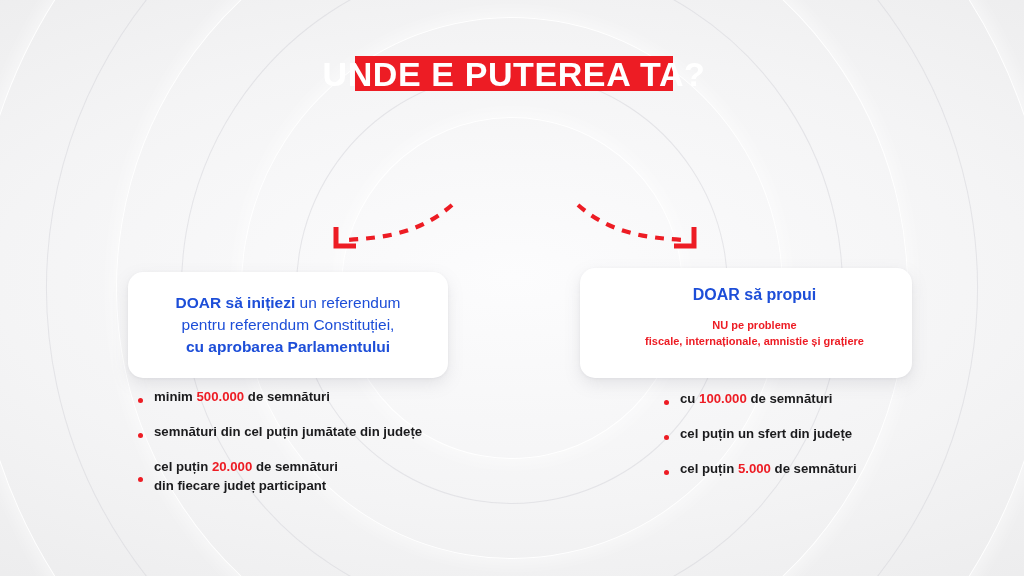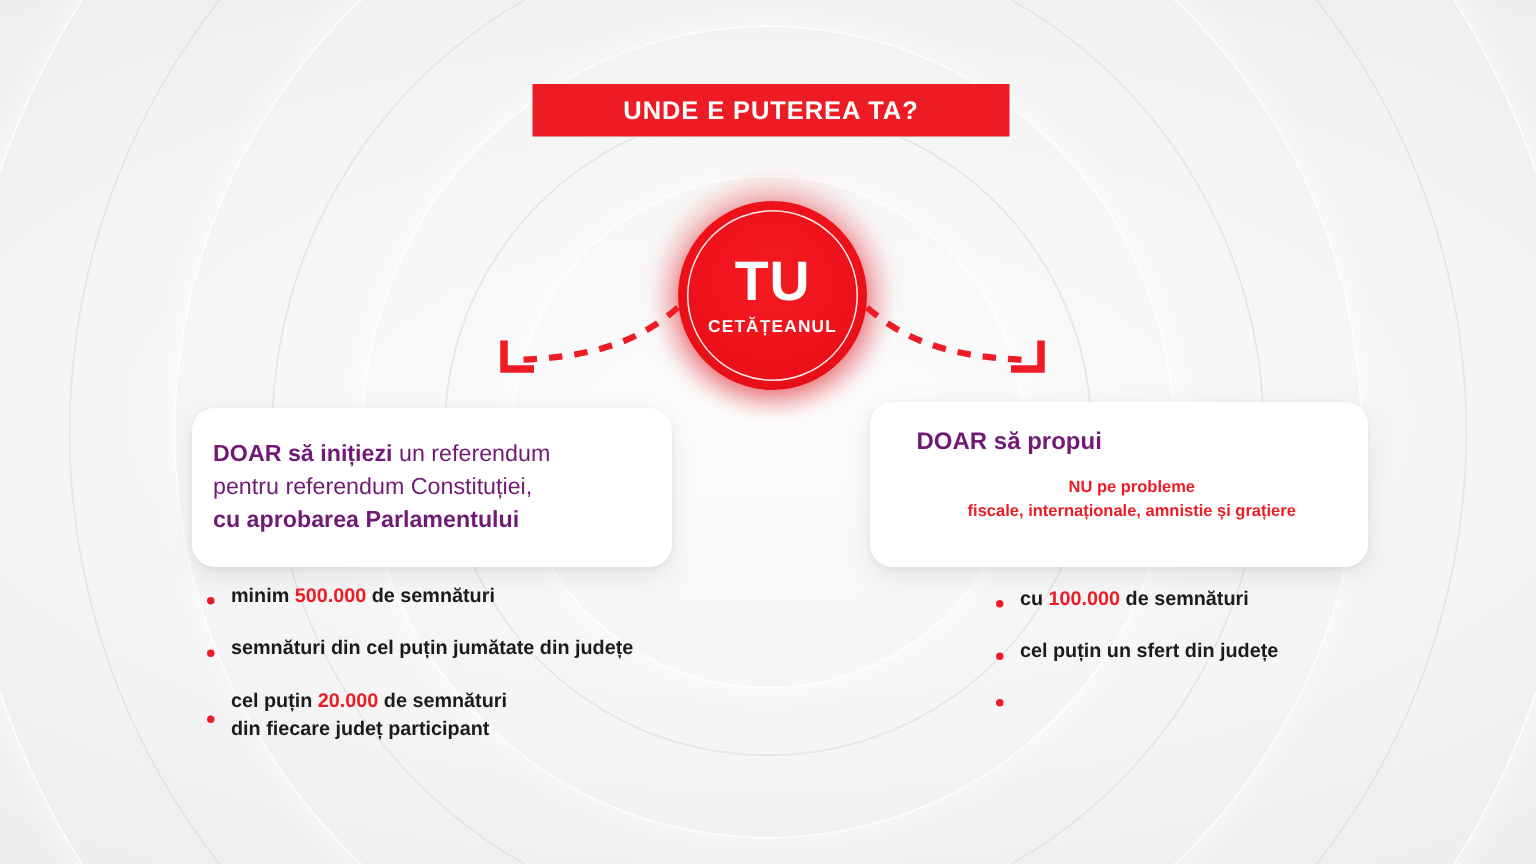--- a/index.html
+++ b/index.html
@@ -48,21 +48,21 @@
     top: 56px;
     width: 318px;
     height: 35px;
     background: #ED1C24;
     display: flex;
     align-items: center;
     justify-content: center;
   }
   .title-text {
     color: #ffffff;
-    font-size: 17px;
+    font-size: 34px;
     font-weight: bold;
     letter-spacing: 0.6px;
     line-height: 1;
     white-space: nowrap;
   }
 
   
   .circle-wrap {
     position: absolute;
     left: 452px;
@@ -128,21 +128,22 @@
   .card {
     position: absolute;
     background: #ffffff;
     border-radius: 15px;
     box-shadow: 0 6px 16px rgba(130,130,140,0.17), 0 1px 3px rgba(130,130,140,0.10);
   }
   .card-left  { left: 128px; top: 272px; width: 320px; height: 106px; }
   .card-right { left: 580px; top: 268px; width: 315px; height: 110px; padding-left: 17px; }
 
   .card-head {
-    color: #701a75;
+    text-align: center;
+    color: #1d4ed8;
     font-size: 15.5px;
     line-height: 1.42;
     padding: 0 14px;
   }
   .card-left .card-head { padding-top: 20px; }
   .card-right .card-head { padding-top: 16px; font-weight: bold; font-size: 16px; }
   .b { font-weight: bold; }
   .r { font-weight: normal; }
 
   .card-note {
@@ -201,29 +202,20 @@
     <div class="arc sh" style="width:1240px;height:1240px;"></div>
     <div class="arc" style="width:1410px;height:1410px;"></div>
     <div class="arc sh" style="width:1590px;height:1590px;"></div>
     <div class="arc" style="width:1780px;height:1780px;"></div>
   </div>
 
   <div class="title-bar">
     <div class="title-text">UNDE E PUTEREA TA?</div>
   </div>
 
-  <div class="circle-wrap">
-    <div class="circle-glow"></div>
-    <div class="circle"></div>
-    <div class="circle-ring"></div>
-    <div class="circle-txt">
-      <div class="circle-main">TU</div>
-      <div class="circle-sub">CETĂȚEANUL</div>
-    </div>
-  </div>
 
   <svg class="arrows" viewBox="0 0 1024 576">
     <path d="M 452 205 C 420 233 385 238 345 240" fill="none" stroke="#ED1C24" stroke-width="4.2" stroke-dasharray="9 8" stroke-linecap="butt"></path>
     <path d="M 336 227 L 336 246 L 356 246" fill="none" stroke="#ED1C24" stroke-width="5" stroke-linecap="butt" stroke-linejoin="miter"></path>
 
     <path d="M 578 205 C 610 233 645 238 685 240" fill="none" stroke="#ED1C24" stroke-width="4.2" stroke-dasharray="9 8" stroke-linecap="butt"></path>
     <path d="M 694 227 L 694 246 L 674 246" fill="none" stroke="#ED1C24" stroke-width="5" stroke-linecap="butt" stroke-linejoin="miter"></path>
   </svg>
 
   <div class="card card-left">
@@ -274,16 +266,19 @@
       </span>
     </div>
     <div class="bullet-row">
       <span class="bullet-dot"></span>
       <span class="bullet-text">
         <span>cel puțin un sfert din județe</span><span class="num"></span><span></span>
       </span>
     </div>
     <div class="bullet-row">
       <span class="bullet-dot"></span>
+      <span class="bullet-text">
+        <span>cel puțin </span><span class="num">5.000</span><span> de semnături</span>
+      </span>
     </div>
   </div>
 
 </div>
 
 </body></html>

